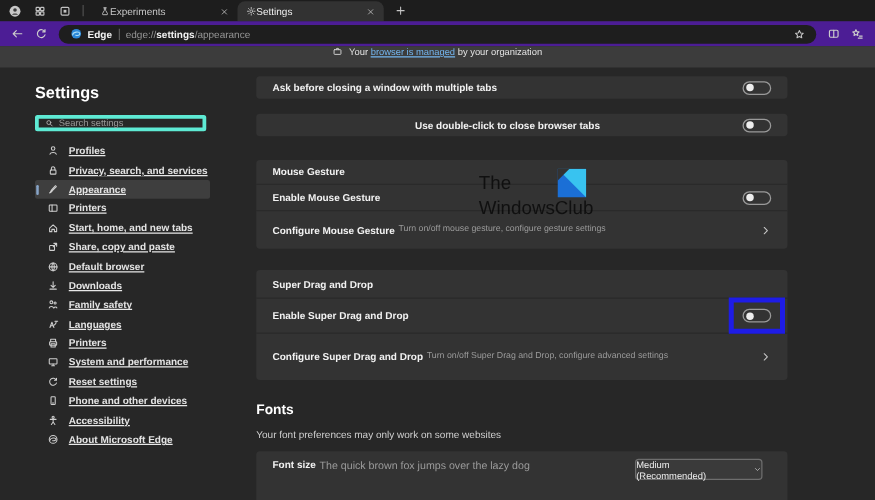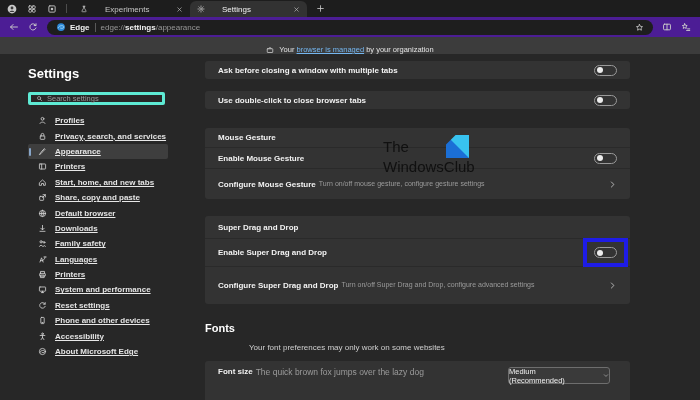--- a/index.html
+++ b/index.html
@@ -11,21 +11,21 @@
     color:#e8e8e8;
   }
   svg { display:block; }
   .ic { width:9px; height:9px; fill:none; stroke:currentColor; stroke-width:1.5; stroke-linecap:round; stroke-linejoin:round; }
 
   
   .tabbar { position:absolute; top:0; left:0; right:0; height:17px; background:#1d1d1d; display:flex; align-items:center; }
   .win-icons { display:flex; align-items:center; gap:10px; padding:0 9px 0 7px; }
   .win-icons .ic { color:#c2c2c2; width:10px; height:10px; }
   .vsep { width:1px; height:9px; background:#4d4d4d; margin-right:6px; }
-  .tab { height:16px; margin-top:1px; width:117px; display:flex; align-items:center; gap:17px; padding:0 7px; font-size:8px; color:#c6c6c6; border-radius:6px 6px 0 0; }
+  .tab { height:16px; margin-top:1px; width:117px; display:flex; align-items:center; gap:0; padding:0 7px; font-size:8px; color:#c6c6c6; border-radius:6px 6px 0 0; }
   .tab .ic { width:8px; height:8px; color:#bdbdbd; flex:none; }
   .tab-label { flex:1; white-space:nowrap; overflow:hidden; }
   .tab.active { background:#323232; color:#f2f2f2; }
   .tab-close { flex:none; }
   .tab-close .ic { width:7px; height:7px; }
   .newtab { margin-left:9px; }
   .newtab .ic { width:9px; height:9px; color:#c6c6c6; }
 
   
   .toolbar { position:absolute; top:17px; left:0; right:0; height:20px; background:#4c1d95; display:flex; align-items:center; gap:9px; padding:0 9px; }
@@ -33,21 +33,21 @@
   .addr { flex:1; height:15px; background:#1e1e1e; border-radius:8px; display:flex; align-items:center; gap:5px; padding:0 9px; font-size:8px; }
   .edge-badge { display:flex; align-items:center; gap:4px; }
   .brand { color:#f2f2f2; font-weight:bold; }
   .addr-sep { width:1px; height:9px; background:#5a5a5a; }
   .url { color:#969696; white-space:nowrap; }
   .url b { color:#f2f2f2; }
   .addr-star { margin-left:auto; }
   .addr-star .ic { width:9px; height:9px; color:#c4c4c4; }
 
   
-  .banner { position:absolute; top:37px; left:0; right:0; height:17px; background:#3c3c3c; display:flex; align-items:flex-end; justify-content:center; gap:5px; font-size:7.5px; color:#e3e3e3; }
+  .banner { position:absolute; top:37px; left:0; right:0; height:17px; background:#3c3c3c; display:flex; align-items:flex-start; justify-content:center; gap:5px; font-size:7.5px; color:#e3e3e3; }
   .banner .ic { width:8px; height:8px; color:#d5d5d5; }
   .banner a { color:#74b6f0; text-decoration:underline; cursor:pointer; }
 
   
   .sidebar { position:absolute; top:54px; left:0; width:195px; bottom:0; }
   .sb-title { margin:12px 0 0 28px; font-size:13px; font-weight:bold; color:#ffffff; }
   .sb-search { margin:11px 0 0 28px; width:137px; height:13px; border:3px solid #5eead4; border-radius:2px; display:flex; align-items:center; gap:4px; padding:0 5px; }
   .sb-search .ic { width:7px; height:7px; color:#bdbdbd; flex:none; }
   .sb-search input { flex:1; min-width:0; background:transparent; border:none; outline:none; font-size:7.5px; color:#f0f0f0; font-family:inherit; }
   .sb-search input::placeholder { color:#9a9a9a; }
@@ -64,21 +64,21 @@
   .row-title { font-size:8px; font-weight:bold; color:#f2f2f2; }
   .grow { flex:1; }
   .row-sub { font-size:7px; color:#9b9b9b; }
   .col { display:flex; flex-direction:row; gap:3px; flex:1; }
   .divider-h { height:1px; background:#2a2a2a; }
   .toggle { width:23px; height:11px; border:1px solid #9a9a9a; border-radius:6px; position:relative; flex:none; cursor:pointer; }
   .knob { position:absolute; left:2px; top:1.5px; width:6px; height:6px; border-radius:50%; background:#ededed; }
   .chev { width:9px; height:9px; color:#c8c8c8; flex:none; }
   .ann-box { border:4px solid #1e1ce6; display:flex; align-items:center; padding:5px 7px; margin:-8px -11px -8px 0; }
   .fonts-heading { position:absolute; left:10px; top:268px; font-size:11px; font-weight:bold; color:#ffffff; }
-  .fonts-sub { position:absolute; left:10px; top:289px; font-size:8px; color:#cfcfcf;margin-left:44px; }
+  .fonts-sub { position:absolute; left:10px; top:289px; font-size:8px; color:#cfcfcf; }
   .dropdown { margin-left:auto; margin-right:7px; width:102px; height:17px; border:1px solid #6e6e6e; border-radius:3px; background:#3a3a3a; display:flex; align-items:center; justify-content:center; gap:22px; font-size:7.5px; color:#f0f0f0; cursor:pointer; }
   .dropdown .ic { width:7px; height:7px; color:#d0d0d0; }
   .sample { font-size:8.5px; color:#9b9b9b; }
 
   
   .watermark { position:absolute; left:188px; top:84px; z-index:5; color:rgba(8,8,8,0.82); font-size:15px; line-height:17px; pointer-events:none; font-weight:400; }
   .wm-top { display:flex; align-items:flex-start; }
   .wm-logo { width:23px; height:23px; margin-left:37px; margin-top:-3px; }
 </style>
 </head>
@@ -315,21 +315,21 @@
 
   <div class="card" style="top:7px;height:18px;">
     <div class="row" style="height:18px;">
       <span class="row-title grow">Ask before closing a window with multiple tabs</span>
       <span class="toggle">
           <span class="knob"></span>
         </span>
     </div>
   </div>
 
-  <div class="card" style="top:37px;height:18px;">
+  <div class="card" style="top:37px;height:18px;text-align:center;">
     <div class="row" style="height:18px;">
       <span class="row-title grow">Use double-click to close browser tabs</span>
       <span class="toggle">
           <span class="knob"></span>
         </span>
     </div>
   </div>
 
   <div class="card" style="top:74px;height:71px;">
     <div class="row" style="height:19px;">

